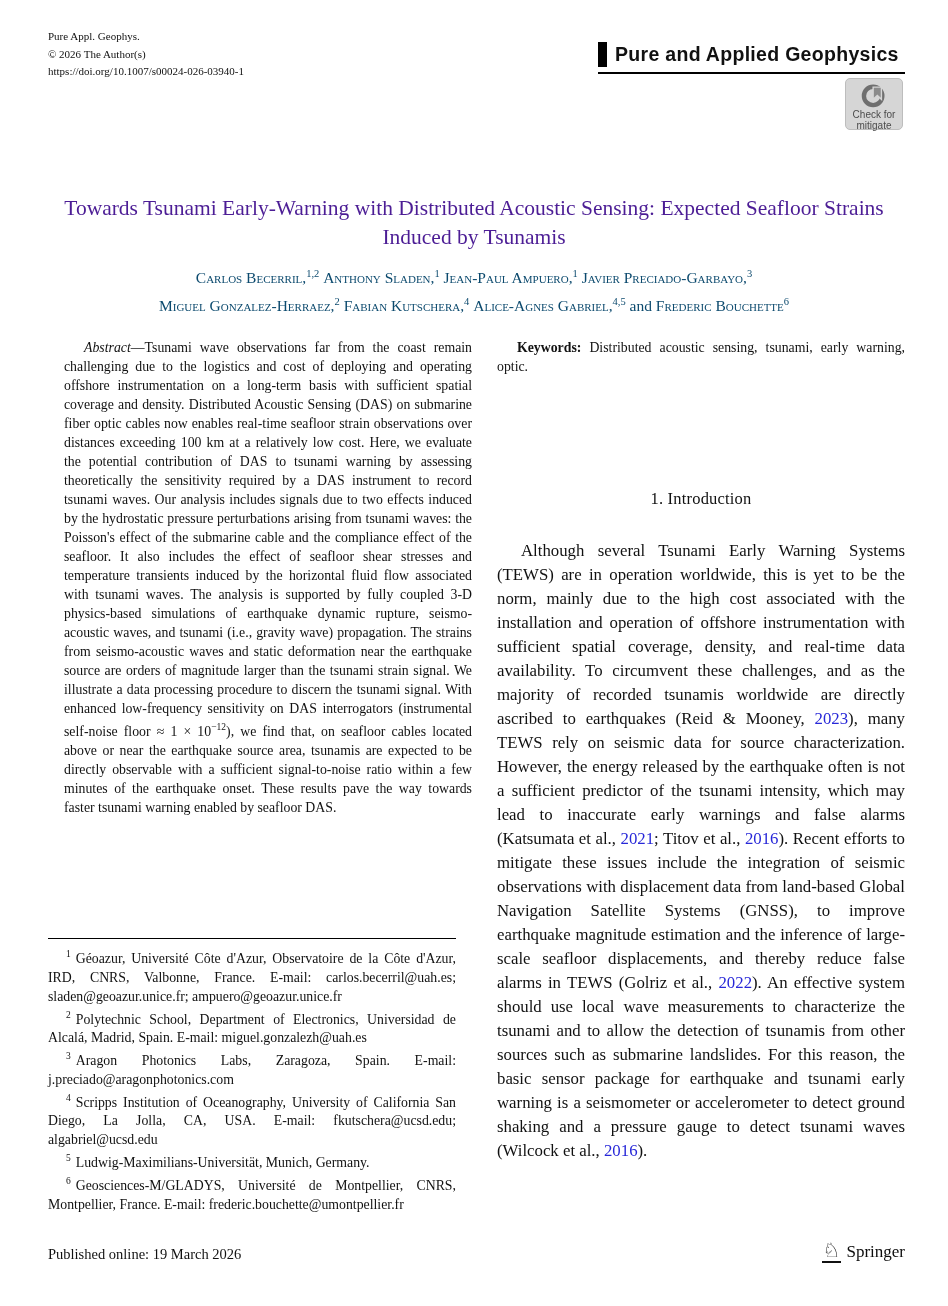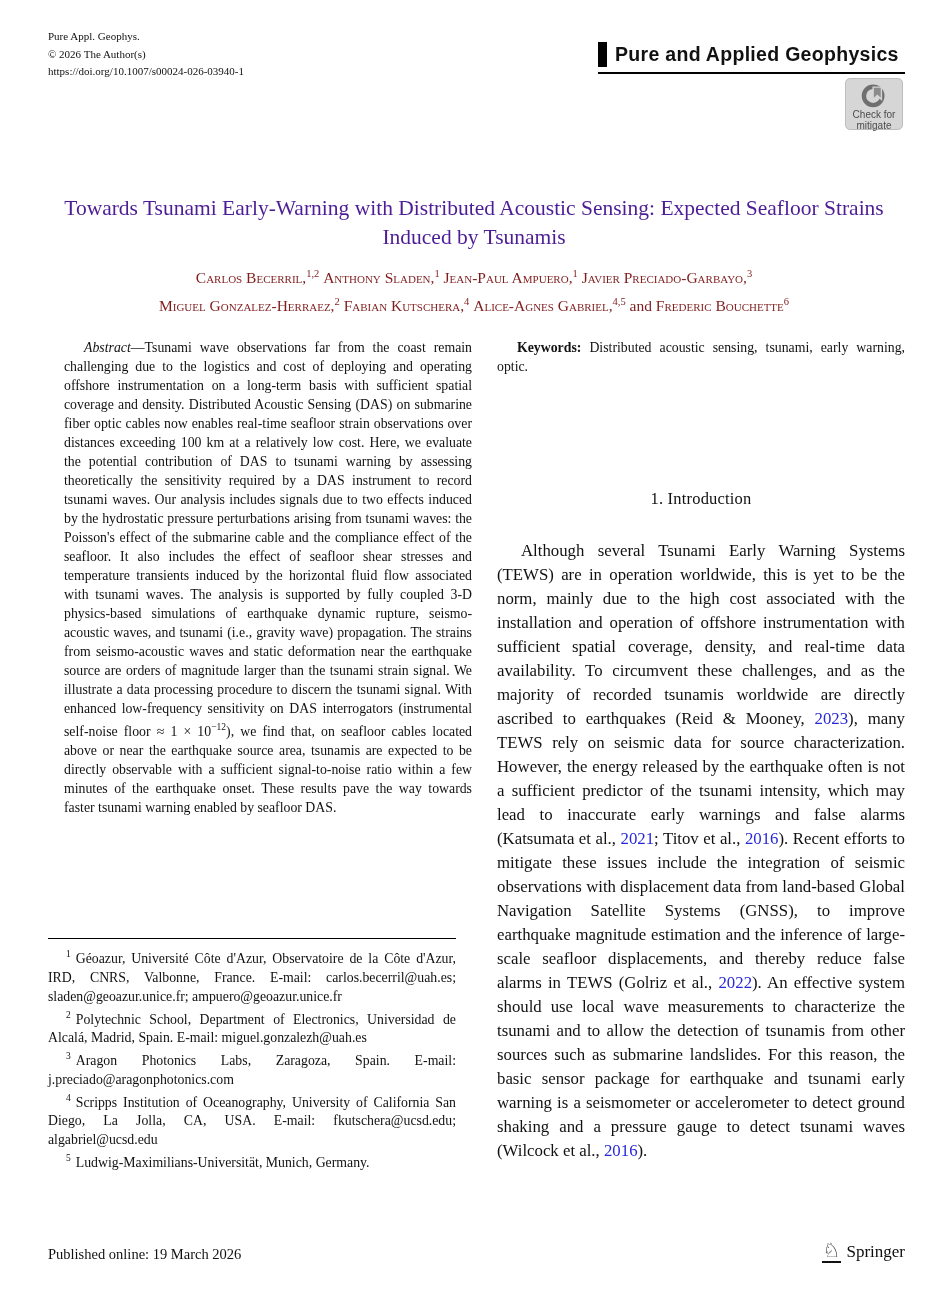--- a/index.html
+++ b/index.html
@@ -28,21 +28,21 @@
   }
   .check-badge svg { display:block; margin:0 auto; }
   .cb-line { font-size:10px; line-height:11px; color:#4c4c4c; }
   
   .title {
     position:absolute; left:60px; top:194px; width:828px; margin:0;
     font-size:21.5px; font-weight:normal; line-height:29px; text-align:center; color:#4c1d95;
   }
   .authors {
     position:absolute; left:78px; top:262px; width:792px;
-    font-size:15.5px; line-height:24px; text-align:center; color:#7f1d1d;
+    font-size:15.5px; line-height:24px; text-align:center; color:#0c4a6e;
   }
   .author-nm { font-variant:small-caps; }
   .authors sup { font-size:10.5px; }
   
   .col-left  { position:absolute; left:48px;  top:338px; width:408px;margin-left:16px; }
   .col-right { position:absolute; left:497px; top:338px; width:408px; }
   .abstract  { margin:0; font-size:13.8px; line-height:19px; text-align:justify; text-indent:20px; }
   .keywords  { margin:0; font-size:13.8px; line-height:19px; text-align:justify; text-indent:20px; }
   .section-heading {
     margin:113px 0 0 0; font-size:16.5px; font-weight:normal; 
@@ -101,20 +101,21 @@
   <div class="col-left">
     <p class="abstract"><span class="seg-italic">Abstract</span><span>—Tsunami wave observations far from the coast remain challenging due to the logistics and cost of deploying and operating offshore instrumentation on a long-term basis with sufficient spatial coverage and density. Distributed Acoustic Sensing (DAS) on submarine fiber optic cables now enables real-time seafloor strain observations over distances exceeding 100 km at a relatively low cost. Here, we evaluate the potential contribution of DAS to tsunami warning by assessing theoretically the sensitivity required by a DAS instrument to record tsunami waves. Our analysis includes signals due to two effects induced by the hydrostatic pressure perturbations arising from tsunami waves: the Poisson's effect of the submarine cable and the compliance effect of the seafloor. It also includes the effect of seafloor shear stresses and temperature transients induced by the horizontal fluid flow associated with tsunami waves. The analysis is supported by fully coupled 3-D physics-based simulations of earthquake dynamic rupture, seismo-acoustic waves, and tsunami (i.e., gravity wave) propagation. The strains from seismo-acoustic waves and static deformation near the earthquake source are orders of magnitude larger than the tsunami strain signal. We illustrate a data processing procedure to discern the tsunami signal. With enhanced low-frequency sensitivity on DAS interrogators (instrumental self-noise floor ≈ 1 × 10</span><sup class="abs-sup">−12</sup><span>), we find that, on seafloor cables located above or near the earthquake source area, tsunamis are expected to be directly observable with a sufficient signal-to-noise ratio within a few minutes of the earthquake onset. These results pave the way towards faster tsunami warning enabled by seafloor DAS.</span></p>
   </div>
 
   <div class="footnotes">
       <p class="footnote"><sup>1</sup>Géoazur, Université Côte d'Azur, Observatoire de la Côte d'Azur, IRD, CNRS, Valbonne, France. E-mail: carlos.becerril@uah.es; sladen@geoazur.unice.fr; ampuero@geoazur.unice.fr</p>
       <p class="footnote"><sup>2</sup>Polytechnic School, Department of Electronics, Universidad de Alcalá, Madrid, Spain. E-mail: miguel.gonzalezh@uah.es</p>
       <p class="footnote"><sup>3</sup>Aragon Photonics Labs, Zaragoza, Spain. E-mail: j.preciado@aragonphotonics.com</p>
       <p class="footnote"><sup>4</sup>Scripps Institution of Oceanography, University of California San Diego, La Jolla, CA, USA. E-mail: fkutschera@ucsd.edu; algabriel@ucsd.edu</p>
       <p class="footnote"><sup>5</sup>Ludwig-Maximilians-Universität, Munich, Germany.</p>
+      <p class="footnote"><sup>6</sup>Geosciences-M/GLADYS, Université de Montpellier, CNRS, Montpellier, France. E-mail: frederic.bouchette@umontpellier.fr</p>
     </div>
 
   <div class="col-right">
     <p class="keywords"><span class="seg-bold">Keywords:</span><span> Distributed acoustic sensing, tsunami, early warning, optic.</span></p>
     <h2 class="section-heading">1. Introduction</h2>
     <p class="body-par"><span>Although several Tsunami Early Warning Systems (TEWS) are in operation worldwide, this is yet to be the norm, mainly due to the high cost associated with the installation and operation of offshore instrumentation with sufficient spatial coverage, density, and real-time data availability. To circumvent these challenges, and as the majority of recorded tsunamis worldwide are directly ascribed to earthquakes (Reid &amp; Mooney, </span><span class="seg-link" style="color: rgb(39, 39, 216);">2023</span><span>), many TEWS rely on seismic data for source characterization. However, the energy released by the earthquake often is not a sufficient predictor of the tsunami intensity, which may lead to inaccurate early warnings and false alarms (Katsumata et al., </span><span class="seg-link" style="color: rgb(39, 39, 216);">2021</span><span>; Titov et al., </span><span class="seg-link" style="color: rgb(39, 39, 216);">2016</span><span>). Recent efforts to mitigate these issues include the integration of seismic observations with displacement data from land-based Global Navigation Satellite Systems (GNSS), to improve earthquake magnitude estimation and the inference of large-scale seafloor displacements, and thereby reduce false alarms in TEWS (Golriz et al., </span><span class="seg-link" style="color: rgb(39, 39, 216);">2022</span><span>). An effective system should use local wave measurements to characterize the tsunami and to allow the detection of tsunamis from other sources such as submarine landslides. For this reason, the basic sensor package for earthquake and tsunami early warning is a seismometer or accelerometer to detect ground shaking and a pressure gauge to detect tsunami waves (Wilcock et al., </span><span class="seg-link" style="color: rgb(39, 39, 216);">2016</span><span>).</span></p>
   </div>
 
   <div class="footer">
     <span>Published online: 19 March 2026</span>

